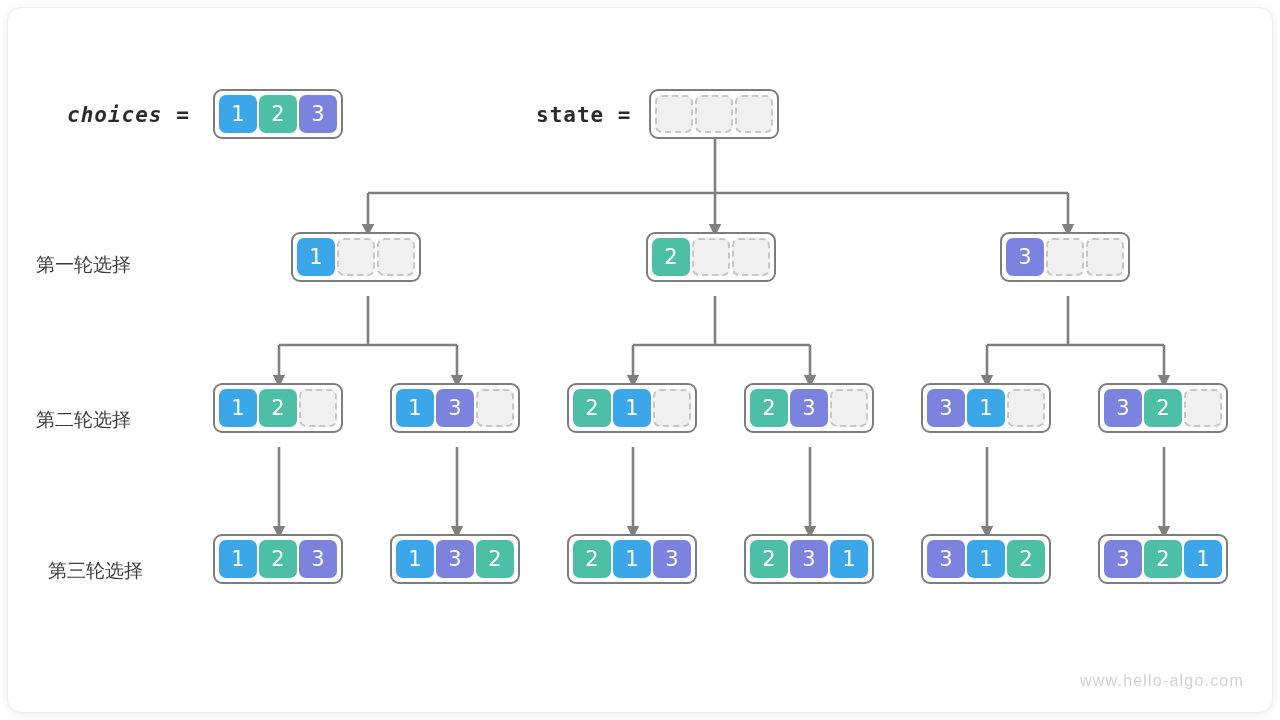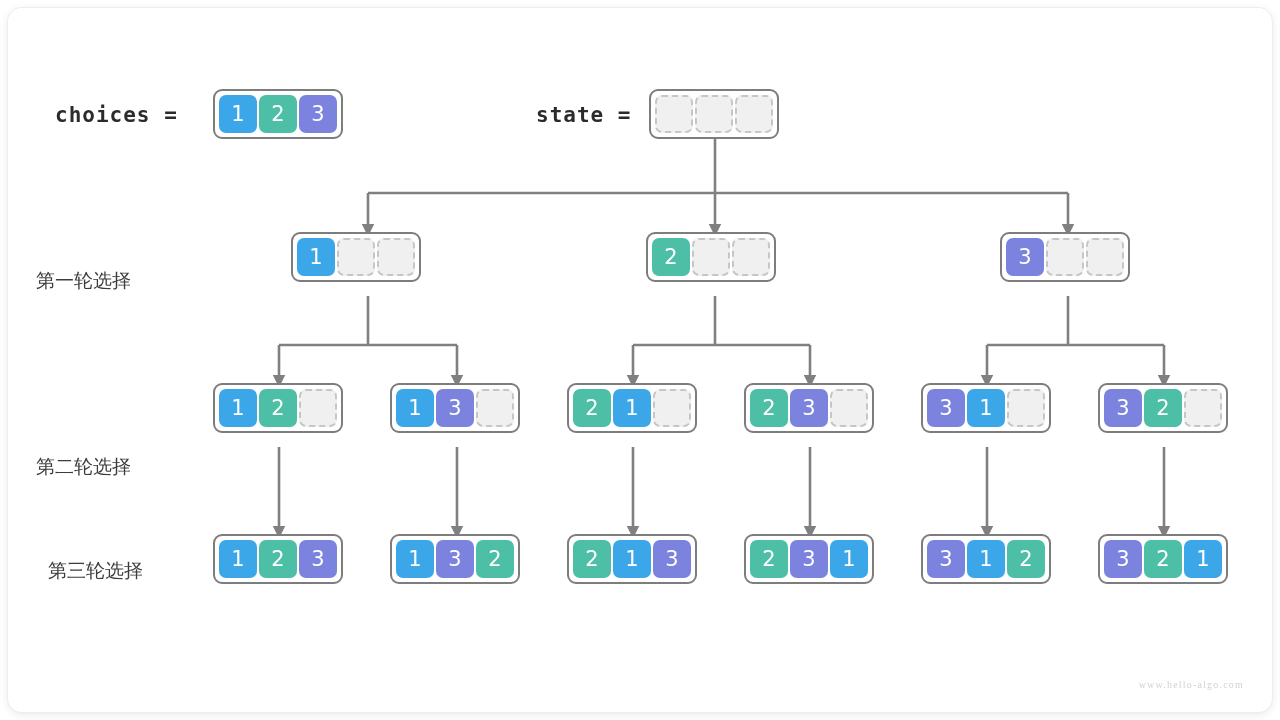--- a/index.html
+++ b/index.html
@@ -36,22 +36,22 @@
   .row-label {
     position: absolute;
     font-family: "Liberation Sans", "DejaVu Sans", sans-serif;
     font-size: 19px;
     color: #3c3c3c;
     white-space: nowrap;
   }
   #watermark {
     position: absolute;
     right: 28px; bottom: 22px;
-    font-family: Liberation Serif, serif;
-    font-size: 10px;
+    font-family: Liberation Sans, sans-serif;
+    font-size: 16px;
     color: #d2d2d2;
     letter-spacing: 1.2px;
     white-space: nowrap;
   }
 
   
   .node {
     position: absolute;
     display: flex;
     align-items: center;
@@ -118,36 +118,36 @@
 
         <path d="M 271 439 L 271 524" marker-end="url(#arw)"></path>
         <path d="M 449 439 L 449 524" marker-end="url(#arw)"></path>
         <path d="M 625 439 L 625 524" marker-end="url(#arw)"></path>
         <path d="M 802 439 L 802 524" marker-end="url(#arw)"></path>
         <path d="M 979 439 L 979 524" marker-end="url(#arw)"></path>
         <path d="M 1156 439 L 1156 524" marker-end="url(#arw)"></path>
       </g>
     </svg>
 
-    <div class="mono-label" style="left:47px; top:95px;">choices =</div>
+    <div class="mono-label" style="left:59px; top:95px;font-style:italic;">choices =</div>
     <div class="mono-label" style="left:528px; top:95px;">state =</div>
 
     <div class="node" id="choices-node" style="left:205px; top:81px;">
         <div class="cell v1">1</div>
         <div class="cell v2">2</div>
         <div class="cell v3">3</div>
       </div>
     <div class="node" id="state-node" style="left:641px; top:81px;">
         <div class="cell empty"></div>
         <div class="cell empty"></div>
         <div class="cell empty"></div>
       </div>
 
-    <div class="row-label" style="left:28px; top:260px;">第一轮选择</div>
-    <div class="row-label" style="left:28px; top:399px;margin-top:47px;">第二轮选择</div>
+    <div class="row-label" style="left:28px; top:244px;">第一轮选择</div>
+    <div class="row-label" style="left:28px; top:399px;">第二轮选择</div>
     <div class="row-label" style="left:40px; top:550px;">第三轮选择</div>
 
     <div class="node" style="left:283px; top:224px;">
         <div class="cell v1">1</div>
         <div class="cell empty"></div>
         <div class="cell empty"></div>
       </div>
     <div class="node" style="left:638px; top:224px;">
         <div class="cell v2">2</div>
         <div class="cell empty"></div>

